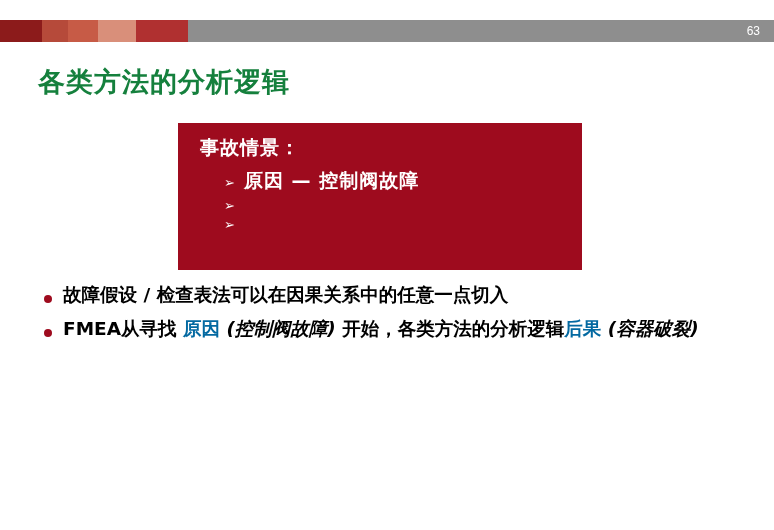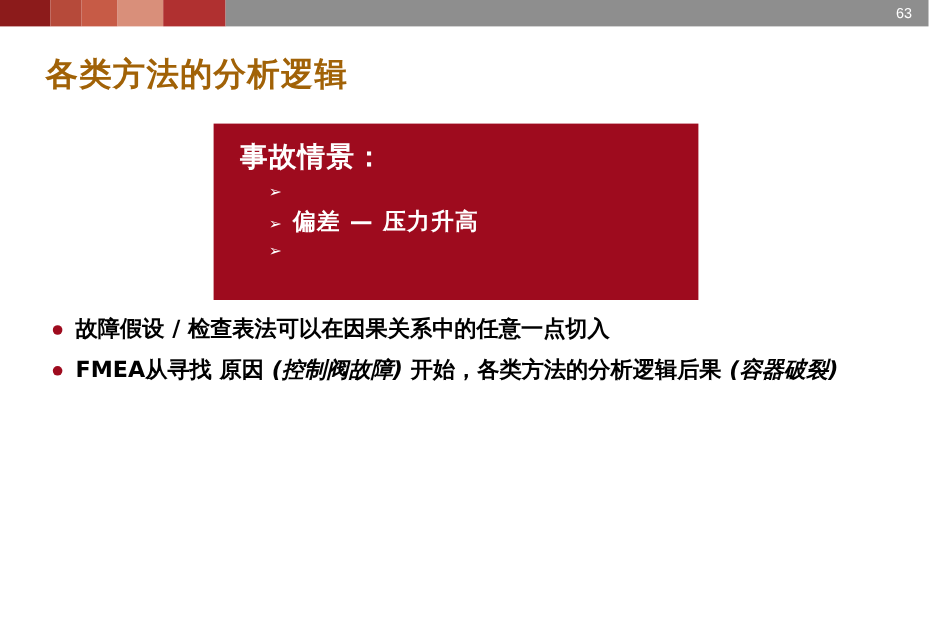--- a/index.html
+++ b/index.html
@@ -8,20 +8,21 @@
     background: #ffffff;
   }
   .slide {
     position: relative;
     width: 774px;
     height: 436px;
     background: #ffffff;
     font-family: "Liberation Sans", sans-serif;
     overflow: hidden;
     box-sizing: border-box;
+    margin-top: 20px;
   }
   
   .topbar {
     position: absolute;
     top: 0; left: 0;
     width: 774px;
     height: 22px;
     display: flex;
   }
   .topbar .seg {
@@ -43,40 +44,40 @@
     line-height: 18px;
     font-family: "Liberation Sans", sans-serif;
   }
 
   .title {
     position: absolute;
     top: 44px;
     left: 38px;
     font-size: 27px;
     font-weight: bold;
-    color: #a16207;
+    color: #15803d;
     letter-spacing: 1px;
     font-family: "DejaVu Sans", sans-serif;
     text-align: center;
   }
 
   
   .callout {
     position: absolute;
     top: 103px;
     left: 178px;
     width: 404px;
     height: 147px;
     background: #9e0b1e;
     color: #ffffff;
     box-sizing: border-box;
     padding: 12px 18px 10px 22px;
   }
   .callout-title {
-    font-size: 23px;
+    font-size: 19px;
     font-weight: bold;
     font-family: Liberation Sans, sans-serif;
     margin-bottom: 7px;
     letter-spacing: 1px;
   }
   .callout-item {
     display: flex;
     align-items: baseline;
     font-size: 19px;
     font-weight: bold;
@@ -92,41 +93,41 @@
 
   
   .bullets {
     position: absolute;
     top: 262px;
     left: 44px;
     width: 700px;
   }
   .bullet {
     display: flex;
-    align-items: flex-start;
+    align-items: center;
     margin-bottom: 9px;
   }
   .dot {
     width: 8px;
     height: 8px;
     border-radius: 50%;
     background: #9e0b1e;
     margin-top: 9px;
     margin-right: 11px;
     flex: none;
   }
   .btext {
     font-size: 18.5px;
     line-height: 25px;
     color: #000000;
     font-family: "DejaVu Sans", sans-serif;
     font-weight: bold;
   }
   .btext .plain { font-weight: bold; color: #000; }
-  .red { color: #000000; font-weight: bold; }
+  .red { color: #0369a1; font-weight: bold; }
   .red-i { color: #cf1020; font-weight: bold; font-style: italic; }
   .blk-i { color: #000000; font-weight: bold; font-style: italic; }
 </style>
 </head>
 <body>
 
 <div class="slide">
 
   <div class="topbar">
     <div class="seg seg-a"></div>
@@ -139,24 +140,24 @@
 
   <div class="page-number">63</div>
 
   <div class="title">各类方法的分析逻辑</div>
 
   <div class="callout">
     <div class="callout-title">事故情景：</div>
 
     <div class="callout-item">
       <span class="arrow">➢</span>
+      <span>原因 — 控制阀故障</span>
     </div>
     <div class="callout-item">
       <span class="arrow">➢</span>
-      <span>偏差 — 压力升高</span>
     </div>
     <div class="callout-item">
       <span class="arrow">➢</span>
     </div>
   </div>
 
   <div class="bullets">
     <div class="bullet">
       <div class="dot"></div>
       <div class="btext"><span class="plain">故障假设 / 检查表法可以在因果关系中的任意一点切入</span></div>

